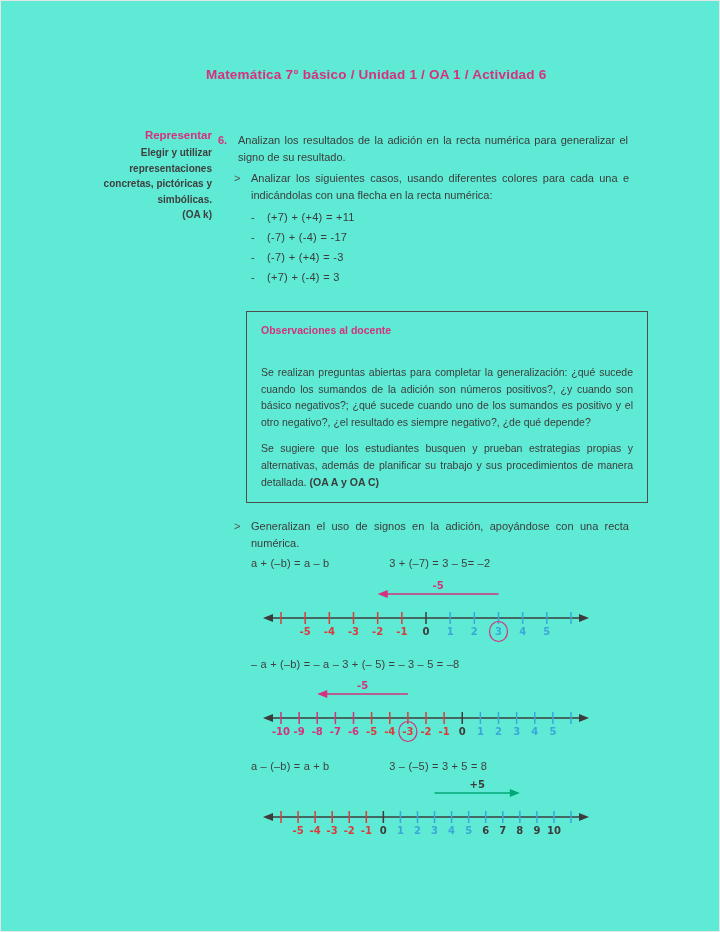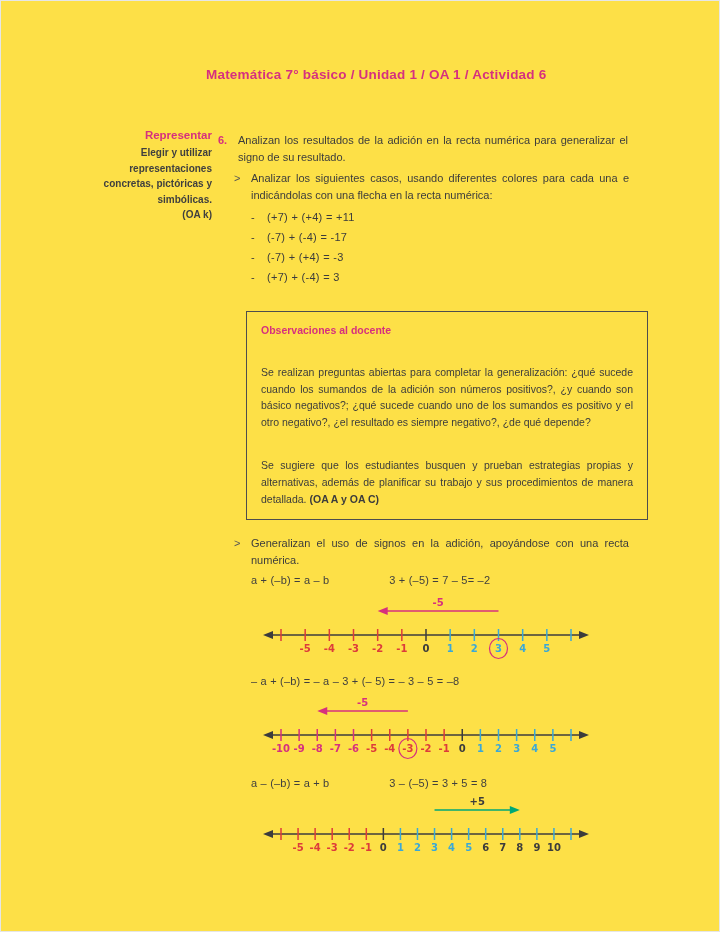--- a/index.html
+++ b/index.html
@@ -1,19 +1,19 @@
 <!DOCTYPE html>
 <html><head>
 <meta charset="utf-8">
 <style>
   html,body{margin:0;padding:0;}
   .page{
     position:relative;
     width:720px;height:932px;
-    background:#fde047;
+    background:#5eead4;
     font-family:"Liberation Sans", sans-serif;
     color:#3c3c3c;
     overflow:hidden;
     border:1px solid #e6e6e6;
     box-sizing:border-box;
   }
   .doc-title{
     position:absolute;left:205px;top:66px;
     font-size:13.5px;font-weight:bold;letter-spacing:.2px;
     color:#d6307e;
@@ -41,21 +41,21 @@
   .cases{margin-top:4px;margin-left:33px;}
   .case-row{display:flex;line-height:1.82;letter-spacing:.3px;}
   .case-row .dash{width:16px;flex:none;}
   .obs-box{
     margin-top:24px;margin-left:28px;width:372px;
     border:1px solid #4d4d4d;
     padding:11px 14px 12px 14px;
   }
   .obs-heading{color:#d6307e;font-size:10.5px;font-weight:600;margin-bottom:25px;}
   .obs-box p{margin:0;font-size:10.5px;line-height:1.6;text-align:justify;}
-  .obs-box p + p{margin-top:26px;}
+  .obs-box p + p{margin-top:9px;}
   .bullet2{margin-top:15px;}
   .example{margin-left:33px;}
   .ex1{margin-top:4px;}
   .eq-row{font-size:11px;letter-spacing:.2px;color:#3f3f3f;}
   .eq-left{display:inline-block;min-width:135px;}
   .nl-svg{display:block;margin-left:10px;margin-top:2px;}
   .ex2-eq{margin-top:12px;}
   .ex3-eq{margin-top:14px;}
   svg text{font-family:"DejaVu Sans", sans-serif;}
 </style>
@@ -112,21 +112,21 @@
     </div>
 
     <div class="bullet bullet2">
       <span class="marker">&gt;</span>
       <span class="btext">Generalizan el uso de signos en la adición, apoyándose con una recta numérica.</span>
     </div>
 
     <div class="example ex1">
       <div class="eq-row">
         <span class="eq-left">a + (–b) = a – b</span>
-        <span>3 + (–5) = 7 – 5= –2</span>
+        <span>3 + (–7) = 3 – 5= –2</span>
       </div>
       <svg class="nl-svg" width="330" height="70" viewBox="0 0 330 70">
           <line x1="10" y1="44" x2="320" y2="44" stroke="#3c3c3c" stroke-width="1.5"></line>
           <polygon points="2,44 12,40 12,48" fill="#3c3c3c"></polygon>
           <polygon points="328,44 318,40 318,48" fill="#3c3c3c"></polygon>
           <line x1="20" y1="38" x2="20" y2="50" stroke="#dd3b3b" stroke-width="1.5"></line>
           <line x1="44.16666666666667" y1="38" x2="44.16666666666667" y2="50" stroke="#dd3b3b" stroke-width="1.5"></line>
           <text x="44.16666666666667" y="61" text-anchor="middle" font-size="10" font-weight="bold" fill="#dd3b3b">-5</text>
           <line x1="68.33333333333334" y1="38" x2="68.33333333333334" y2="50" stroke="#dd3b3b" stroke-width="1.5"></line>
           <text x="68.33333333333334" y="61" text-anchor="middle" font-size="10" font-weight="bold" fill="#dd3b3b">-4</text>

